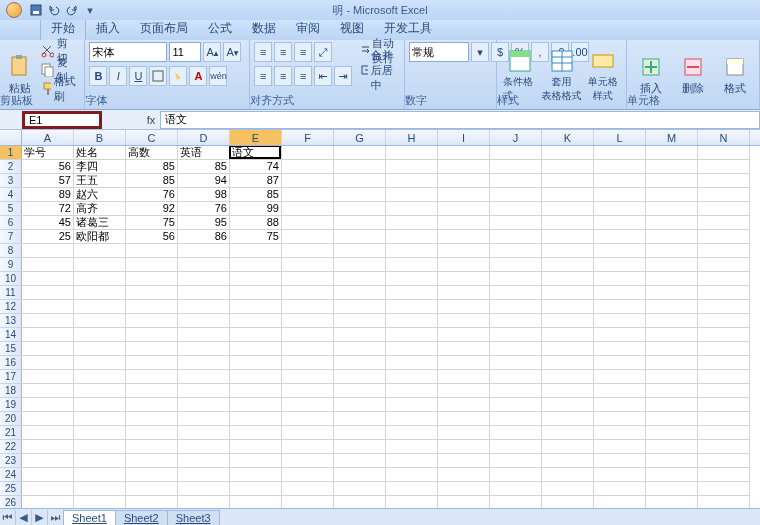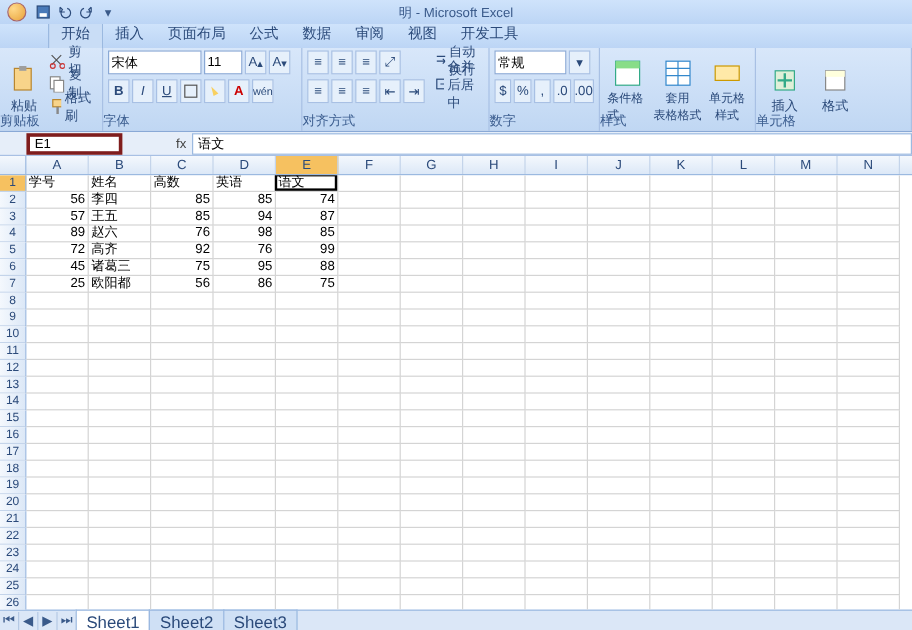--- a/index.html
+++ b/index.html
@@ -56,21 +56,21 @@
 .row-h.sel { background: #f6c160; }
 .cells { position: relative; }
 .row { display: flex; height: 14px; }
 .cell { width: 52px; height: 14px; border-right: 1px solid #d4d4d4; border-bottom: 1px solid #d4d4d4; font-size: 11px; padding: 0 2px; line-height: 13px; overflow: hidden; white-space: nowrap; }
 .cell.r { text-align: right; }
 .active-cell { position: absolute; border: 2px solid #000; pointer-events: none; }
 
 
 .sheet-bar { height: 17px; background: #dbe7f7; border-top: 1px solid #9bb9e0; display: flex; align-items: center; }
 .nav-btn { width: 16px; height: 15px; display: flex; align-items: center; justify-content: center; color: #3a5a8a; border-right: 1px solid #b5c9e4; }
-.sheet-tab { padding: 1px 8px; font-size: 14px; border: 1px solid #9bb9e0; border-bottom: none; margin-left: -1px; background: #cfe0f5; color: #2b4a7a; }
+.sheet-tab { padding: 1px 8px; font-size: 11px; border: 1px solid #9bb9e0; border-bottom: none; margin-left: -1px; background: #cfe0f5; color: #2b4a7a; text-decoration: underline; }
 .sheet-tab.active { background: #fff; }
 
 svg { display: block; }
 </style>
 </head>
 <body>
 
 <div class="title-bar">
   <div class="qat">
     <div class="orb"></div>
@@ -214,21 +214,21 @@
               <path d="M4 7 H10" stroke="#2b4a7a"></path>
             </svg>
             <span>合并后居中</span>
           </div>
       </div>
     </div>
     <div class="group-label">对齐方式</div>
   </div>
 
   <div class="group" style="width:92px">
-    <div class="group-body" style="flex-direction:column">
+    <div class="group-body" style="flex-direction:row">
       <div class="font-row">
           <input class="num-fmt" value="常规" style="">
           <div class="sq">▾</div>
         </div>
       <div class="font-row">
         <div class="sq">$</div>
         <div class="sq">%</div>
         <div class="sq">,</div>
         <div class="sq">.0</div>
         <div class="sq">.00</div>
@@ -266,20 +266,27 @@
   </div>
 
   <div class="group" style="flex:1">
     <div class="group-body">
       <div class="big-btn">
           <svg class="big-ico">
             <rect x="4" y="4" width="16" height="16" fill="#dff0d8" stroke="#3a8"></rect>
             <path d="M12 6 V18 M6 12 H18" stroke="#3a8" stroke-width="2"></path>
           </svg>
           <span>插入</span>
+        </div>
+      <div class="big-btn">
+          <svg class="big-ico">
+            <rect x="4" y="4" width="16" height="16" fill="#fde" stroke="#c55"></rect>
+            <path d="M6 12 H18" stroke="#c55" stroke-width="2"></path>
+          </svg>
+          <span>删除</span>
         </div>
       <div class="big-btn">
           <svg class="big-ico">
             <rect x="4" y="4" width="16" height="16" fill="#fff" stroke="#888"></rect>
             <rect x="4" y="4" width="16" height="5" fill="#ffd"></rect>
           </svg>
           <span>格式</span>
         </div>
     </div>
     <div class="group-label">单元格</div>

